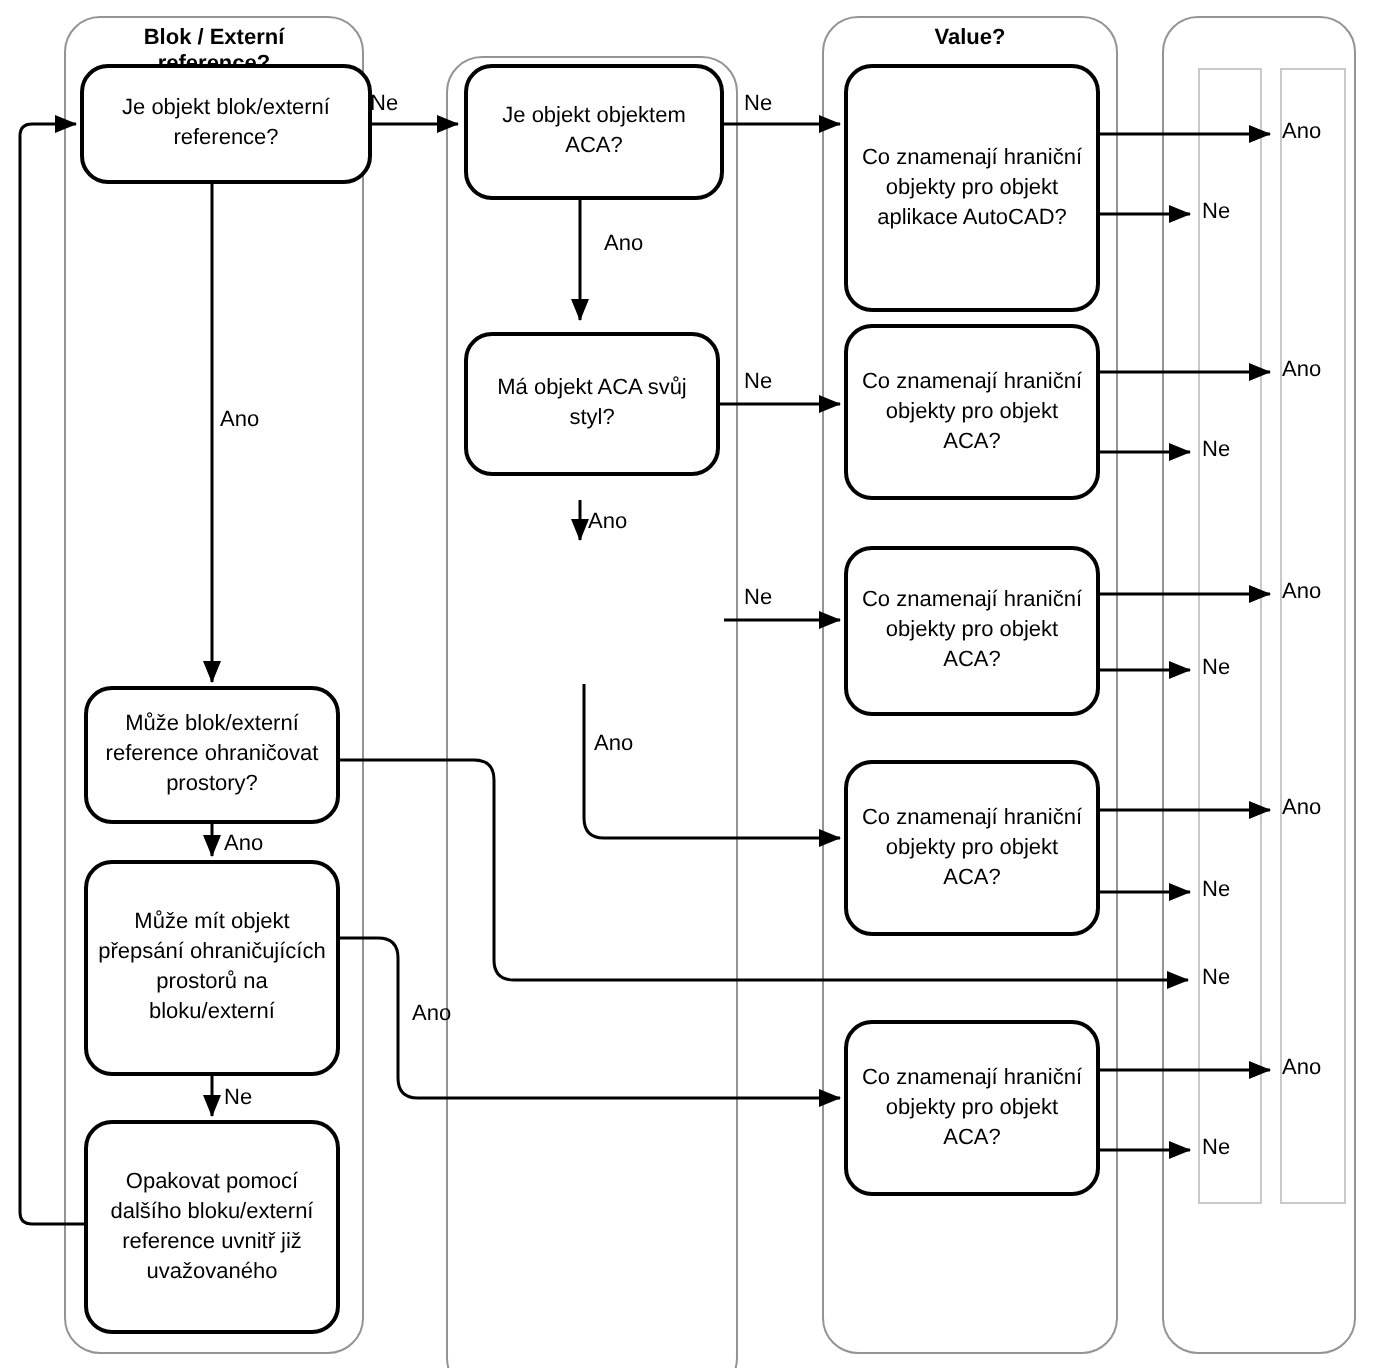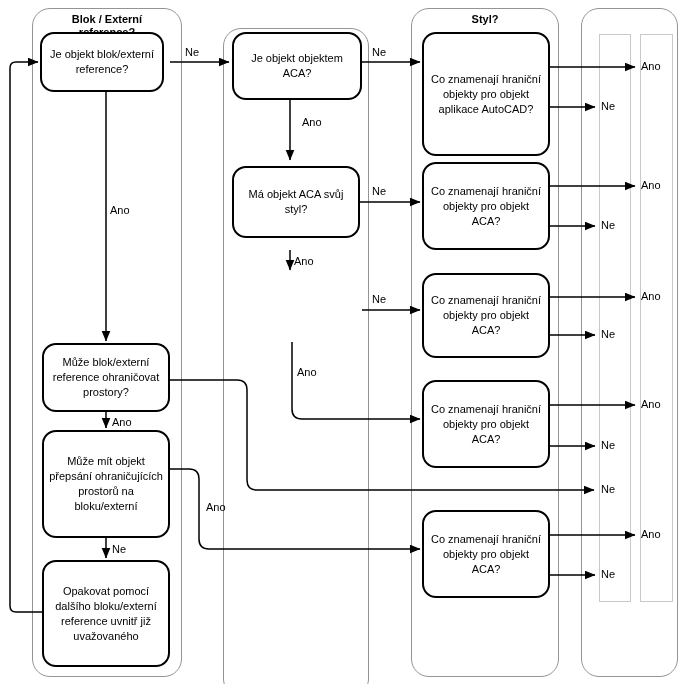--- a/index.html
+++ b/index.html
@@ -21,21 +21,21 @@
 <div class="stage">
 
   <div class="lane" style="left:32px;top:8px;width:150px;height:669px;">
     <div class="lane-title">Blok / Externí
 reference?</div>
   </div>
   <div class="lane" style="left:223px;top:8px;width:146px;height:669px;margin-top:20px;">
     <div class="lane-title">Objekt / Styl?</div>
   </div>
   <div class="lane" style="left:411px;top:8px;width:148px;height:669px;">
-    <div class="lane-title">Styl?</div>
+    <div class="lane-title">Value?</div>
   </div>
   <div class="lane" style="left:581px;top:8px;width:97px;height:669px;">
     <div class="slot" style="left:17px;top:25px;width:32px;height:568px;"></div>
     <div class="slot" style="left:58px;top:25px;width:33px;height:568px;"></div>
   </div>
 
   <svg class="edges" viewBox="0 0 688 684">
     <defs>
       <marker id="arr" markerUnits="userSpaceOnUse" markerWidth="12" markerHeight="10" refX="10.5" refY="4.5" orient="auto">
         <path d="M0,0 L11,4.5 L0,9 z" fill="#000"></path>
@@ -61,21 +61,21 @@
       <path d="M550,226 H595" marker-end="url(#arr)"></path>
       <path d="M550,297 H635" marker-end="url(#arr)"></path>
       <path d="M550,335 H595" marker-end="url(#arr)"></path>
       <path d="M550,405 H635" marker-end="url(#arr)"></path>
       <path d="M550,446 H595" marker-end="url(#arr)"></path>
       <path d="M550,535 H635" marker-end="url(#arr)"></path>
       <path d="M550,575 H595" marker-end="url(#arr)"></path>
     </g>
   </svg>
 
-  <div class="node" style="left:40px;top:32px;width:124px;height:60px;">Je objekt blok/externí reference?</div>
+  <div class="node" style="left:40px;top:32px;width:146px;height:60px;">Je objekt blok/externí reference?</div>
   <div class="node" style="left:42px;top:343px;width:128px;height:69px;">Může blok/externí reference ohraničovat prostory?</div>
   <div class="node" style="left:42px;top:430px;width:128px;height:108px;">Může mít objekt přepsání ohraničujících prostorů na bloku/externí</div>
   <div class="node" style="left:42px;top:560px;width:128px;height:107px;">Opakovat pomocí dalšího bloku/externí reference uvnitř již uvažovaného</div>
 
   <div class="node" style="left:232px;top:32px;width:130px;height:68px;">Je objekt objektem ACA?</div>
   <div class="node" style="left:232px;top:166px;width:128px;height:72px;">Má objekt ACA svůj styl?</div>
 
   <div class="node" style="left:422px;top:32px;width:128px;height:124px;">Co znamenají hraniční objekty pro objekt aplikace AutoCAD?</div>
   <div class="node" style="left:422px;top:162px;width:128px;height:88px;">Co znamenají hraniční objekty pro objekt ACA?</div>
   <div class="node" style="left:422px;top:273px;width:128px;height:85px;">Co znamenají hraniční objekty pro objekt ACA?</div>

